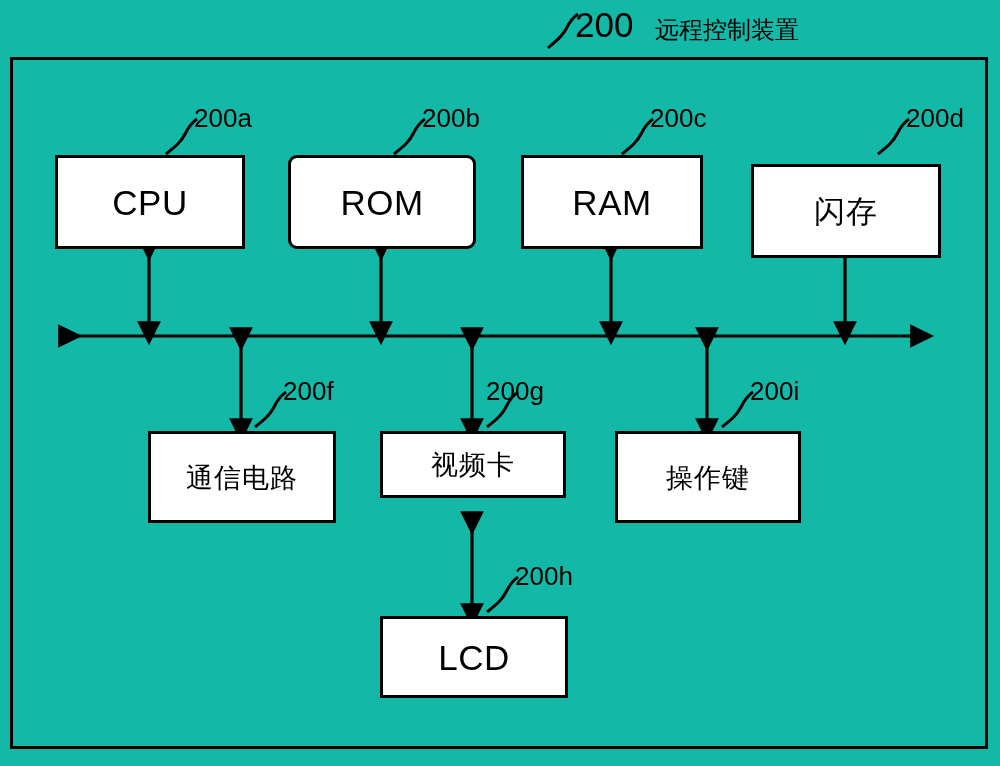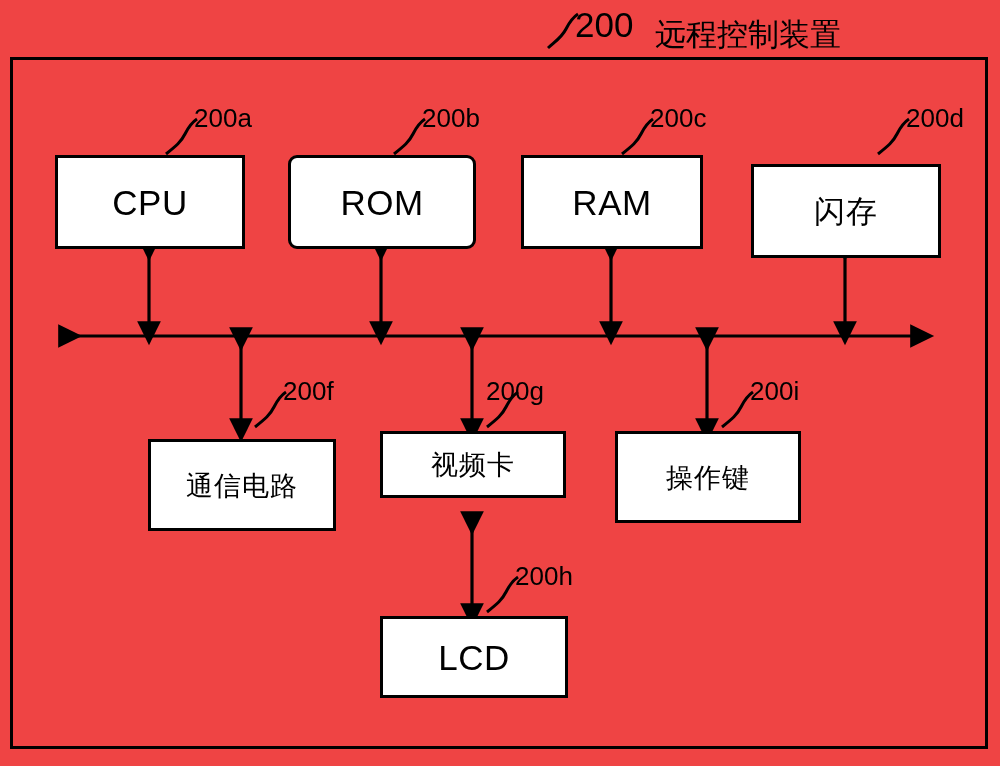--- a/index.html
+++ b/index.html
@@ -8,21 +8,21 @@
     background: #ffffff;
   }
   body {
     font-family: "Liberation Sans", sans-serif;
     color: #000000;
   }
   #canvas {
     position: relative;
     width: 1000px;
     height: 766px;
-    background: #ef4444;
+    background: #14b8a6;
     overflow: hidden;
   }
   .outer-box {
     position: absolute;
     left: 10px;
     top: 57px;
     width: 978px;
     height: 692px;
     border: 3px solid #000;
     box-sizing: border-box;
@@ -55,21 +55,21 @@
     font-family: "Liberation Sans", sans-serif;
     font-size: 26px;
     white-space: nowrap;
   }
   .ref.big {
     font-size: 35px;
   }
   .title-cjk {
     position: absolute;
     font-family: Liberation Serif, serif;
-    font-size: 31px;
+    font-size: 24px;
     white-space: nowrap;
   }
   svg.lines {
     position: absolute;
     left: 0;
     top: 0;
     width: 1000px;
     height: 766px;
     pointer-events: none;
   }
@@ -164,21 +164,21 @@
   <div class="block" style="left:521px; top:155px; width:182px; height:94px;">
     <span class="label lat">RAM</span>
   </div>
   <div class="ref" style="left:650px; top:103px;">200c</div>
 
   <div class="block" style="left:751px; top:164px; width:190px; height:94px;">
     <span class="label cjk" style="font-size:31px;">闪存</span>
   </div>
   <div class="ref" style="left:906px; top:103px;">200d</div>
 
-  <div class="block" style="left:148px; top:431px; width:188px; height:92px;margin-top:8px;">
+  <div class="block" style="left:148px; top:431px; width:188px; height:92px;">
     <span class="label cjk">通信电路</span>
   </div>
   <div class="ref" style="left:283px; top:376px;">200f</div>
 
   <div class="block" style="left:380px; top:431px; width:186px; height:67px;">
     <span class="label cjk">视频卡</span>
   </div>
   <div class="ref" style="left:486px; top:376px;">200g</div>
 
   <div class="block" style="left:615px; top:431px; width:186px; height:92px;">

